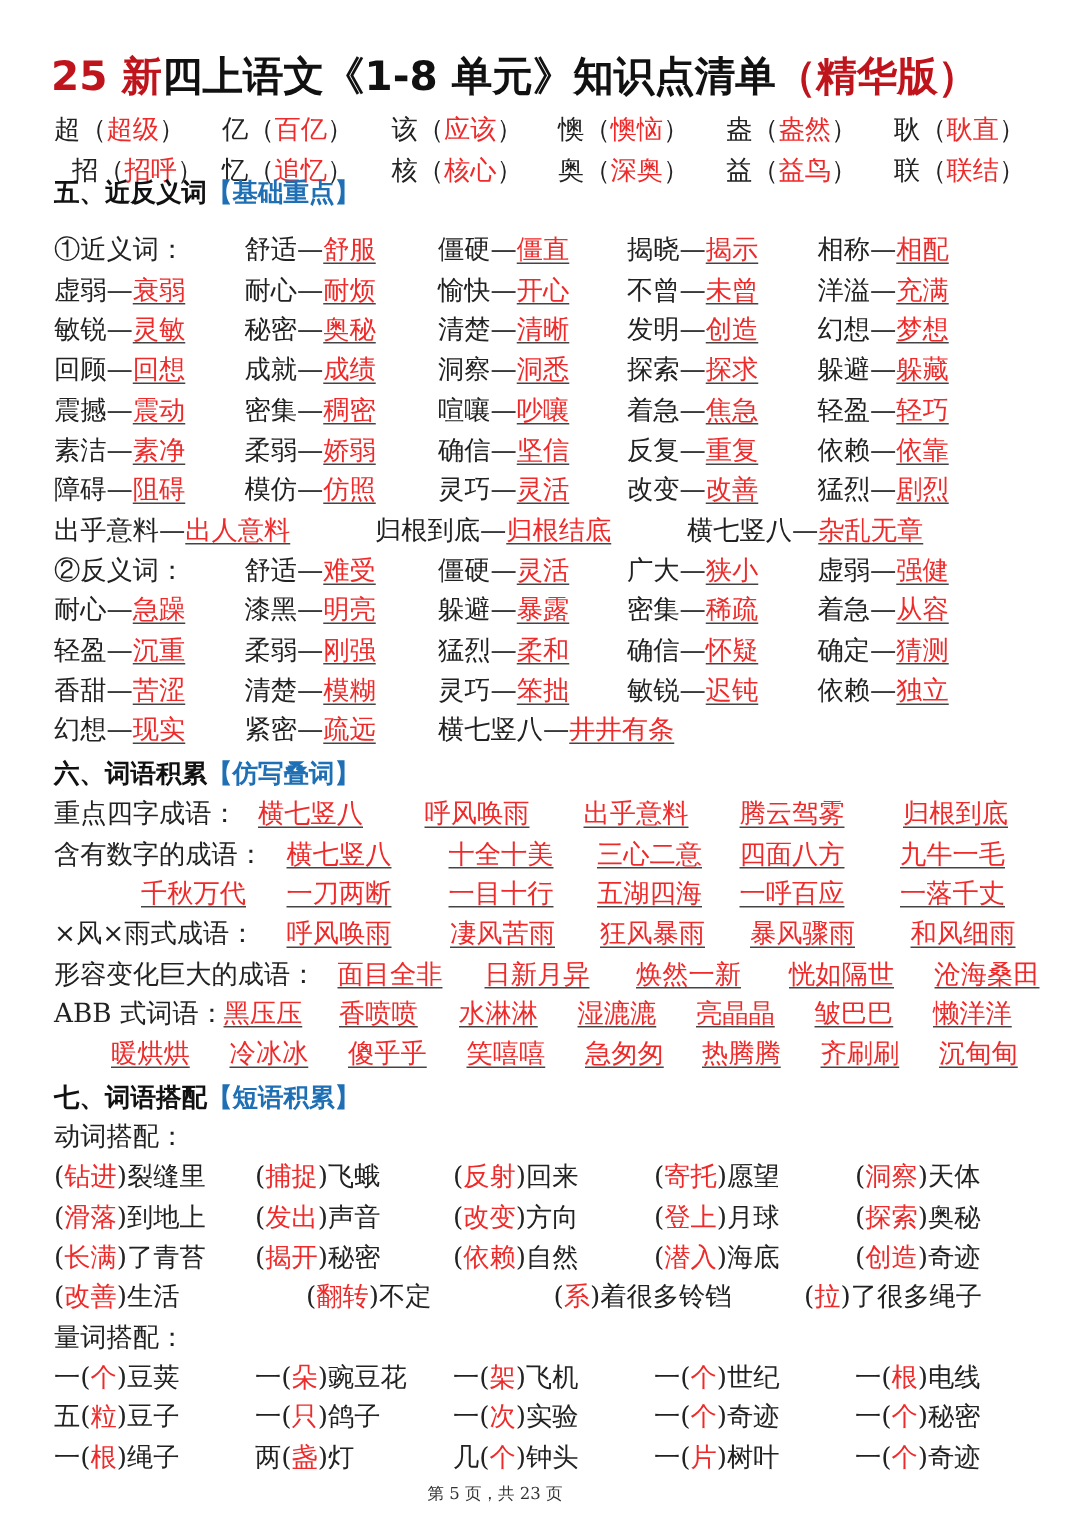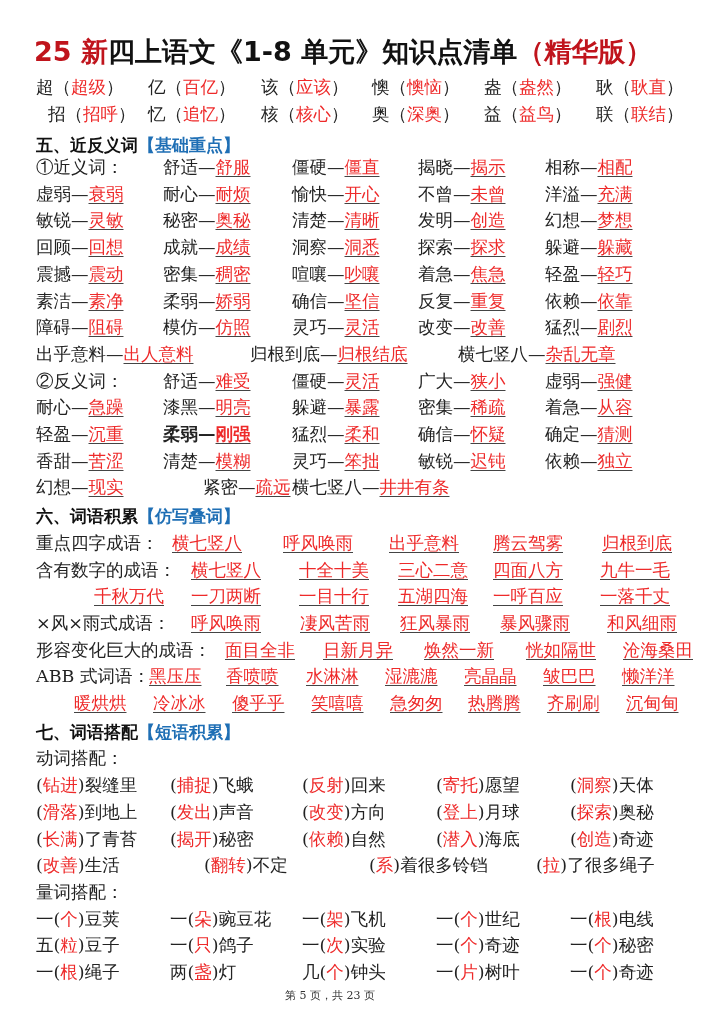--- a/index.html
+++ b/index.html
@@ -33,21 +33,21 @@
       <span class="cell" style="left: 560px;"><span>耿（</span><span class="r">耿直</span><span>）</span></span>
     </div>
     <div class="line" style="top: 100.7px;">
       <span class="cell" style="left: 0px; margin-left: 12px;"><span>招（</span><span class="r">招呼</span><span>）</span></span>
       <span class="cell" style="left: 112px;"><span>忆（</span><span class="r">追忆</span><span>）</span></span>
       <span class="cell" style="left: 225px;"><span>核（</span><span class="r">核心</span><span>）</span></span>
       <span class="cell" style="left: 336px;"><span>奥（</span><span class="r">深奥</span><span>）</span></span>
       <span class="cell" style="left: 448px;"><span>益（</span><span class="r">益鸟</span><span>）</span></span>
       <span class="cell" style="left: 560px;"><span>联（</span><span class="r">联结</span><span>）</span></span>
     </div>
-    <div class="line h" style="top: 132px;"><span>五、近反义词</span><span class="blue">【基础重点】</span></div>
+    <div class="line h" style="top: 116px;"><span>五、近反义词</span><span class="blue">【基础重点】</span></div>
     <div class="line" style="top: 154px;">
       <span class="cell" style="left: 0px;">①近义词：</span>
       <span class="cell" style="left: 127px;"><span>舒适—</span><span class="u">舒服</span></span>
       <span class="cell" style="left: 256px;"><span>僵硬—</span><span class="u">僵直</span></span>
       <span class="cell" style="left: 382px;"><span>揭晓—</span><span class="u">揭示</span></span>
       <span class="cell" style="left: 509px;"><span>相称—</span><span class="u">相配</span></span>
     </div>
     <div class="line" style="top: 180.7px;">
       <span class="cell" style="left: 0px;"><span>虚弱—</span><span class="u">衰弱</span></span>
       <span class="cell" style="left: 127px;"><span>耐心—</span><span class="u">耐烦</span></span>
@@ -104,35 +104,35 @@
     </div>
     <div class="line" style="top: 394.3px;">
       <span class="cell" style="left: 0px;"><span>耐心—</span><span class="u">急躁</span></span>
       <span class="cell" style="left: 127px;"><span>漆黑—</span><span class="u">明亮</span></span>
       <span class="cell" style="left: 256px;"><span>躲避—</span><span class="u">暴露</span></span>
       <span class="cell" style="left: 382px;"><span>密集—</span><span class="u">稀疏</span></span>
       <span class="cell" style="left: 509px;"><span>着急—</span><span class="u">从容</span></span>
     </div>
     <div class="line" style="top: 421px;">
       <span class="cell" style="left: 0px;"><span>轻盈—</span><span class="u">沉重</span></span>
-      <span class="cell" style="left: 127px; font-weight: bold;"><span>柔弱—</span><span class="u">刚强</span></span>
+      <span class="cell" style="left: 127px;"><span>柔弱—</span><span class="u">刚强</span></span>
       <span class="cell" style="left: 256px;"><span>猛烈—</span><span class="u">柔和</span></span>
       <span class="cell" style="left: 382px;"><span>确信—</span><span class="u">怀疑</span></span>
       <span class="cell" style="left: 509px;"><span>确定—</span><span class="u">猜测</span></span>
     </div>
     <div class="line" style="top: 447.7px;">
       <span class="cell" style="left: 0px;"><span>香甜—</span><span class="u">苦涩</span></span>
       <span class="cell" style="left: 127px;"><span>清楚—</span><span class="u">模糊</span></span>
       <span class="cell" style="left: 256px;"><span>灵巧—</span><span class="u">笨拙</span></span>
       <span class="cell" style="left: 382px;"><span>敏锐—</span><span class="u">迟钝</span></span>
       <span class="cell" style="left: 509px;"><span>依赖—</span><span class="u">独立</span></span>
     </div>
     <div class="line" style="top: 474.4px;">
       <span class="cell" style="left: 0px;"><span>幻想—</span><span class="u">现实</span></span>
-      <span class="cell" style="left: 127px; margin-left: 40px;"><span>紧密—</span><span class="u">疏远</span></span>
+      <span class="cell" style="left: 127px;"><span>紧密—</span><span class="u">疏远</span></span>
       <span class="cell" style="left: 256px;"><span>横七竖八—</span><span class="u">井井有条</span></span>
     </div>
     <div class="line h" style="top: 503.1px;"><span>六、词语积累</span><span class="blue">【仿写叠词】</span></div>
     <div class="line" style="top: 529.8px;">
       <span class="cell" style="left: 0px;">重点四字成语：</span>
       <span class="cell u" style="left: 136px;">横七竖八</span>
       <span class="cell u" style="left: 247px;">呼风唤雨</span>
       <span class="cell u" style="left: 353px;">出乎意料</span>
       <span class="cell u" style="left: 457px;">腾云驾雾</span>
       <span class="cell u" style="left: 566px;">归根到底</span>

